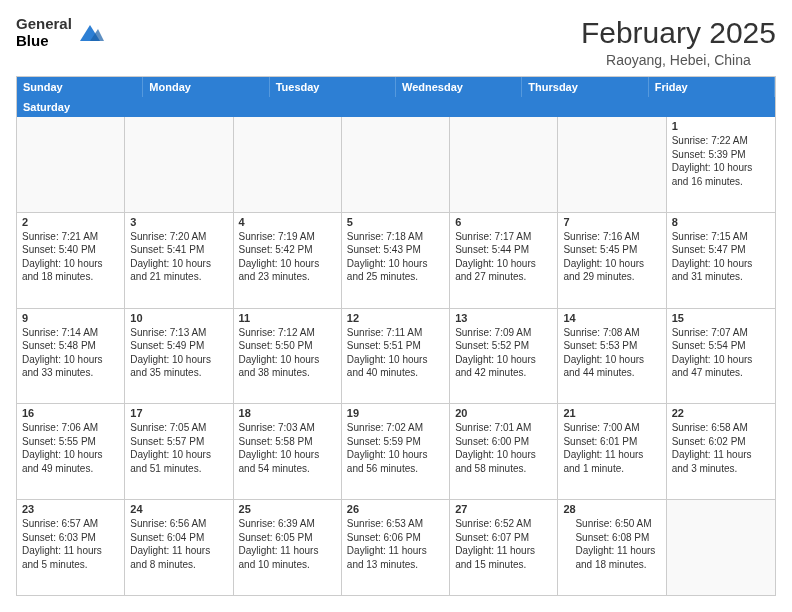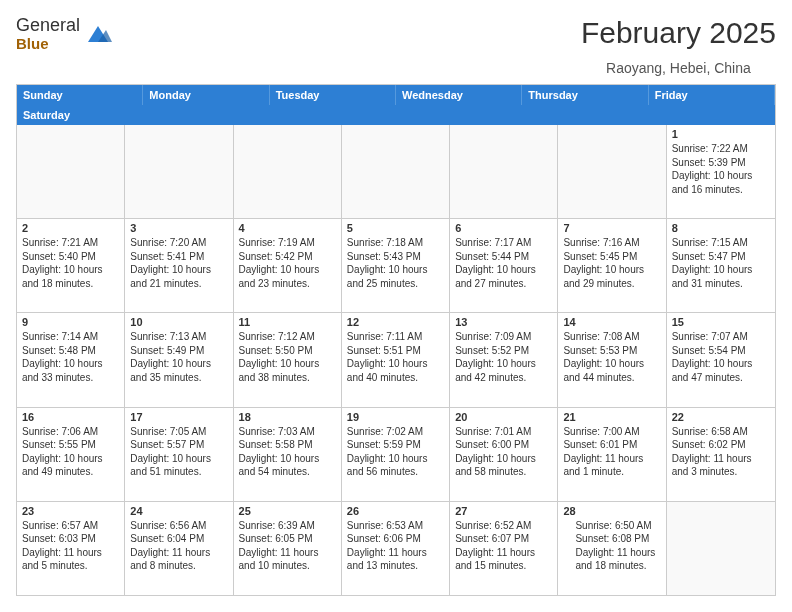--- a/index.html
+++ b/index.html
@@ -28,46 +28,46 @@
       display: flex;
       align-items: center;
       gap: 2px;
     }
     .logo-text {
       display: flex;
       flex-direction: column;
       line-height: 1.1;
     }
     .logo-general {
-      font-size: 18px;
-      font-weight: normal;
+      font-size: 15px;
+      font-weight: bold;
       color: #333;
     }
     .logo-blue {
       font-size: 15px;
       font-weight: bold;
-      color: #a16207;
+      color: #000000;
     }
     .logo-icon {
       width: 28px;
       height: 28px;
       margin-left: 2px;
     }
     .title-block {
       text-align: center;
     }
     .month-year {
       font-size: 30px;
       font-weight: normal;
       color: #333;
     }
     .location {
       font-size: 14px;
       color: #555;
-      margin-top: 10px;
+      margin-top: 2px;
     }
     .calendar {
       flex: 1;
       display: flex;
       flex-direction: column;
       border: 1px solid #ccc;
     }
     .cal-header {
       display: grid;
       grid-template-columns: repeat(6, 1fr);

